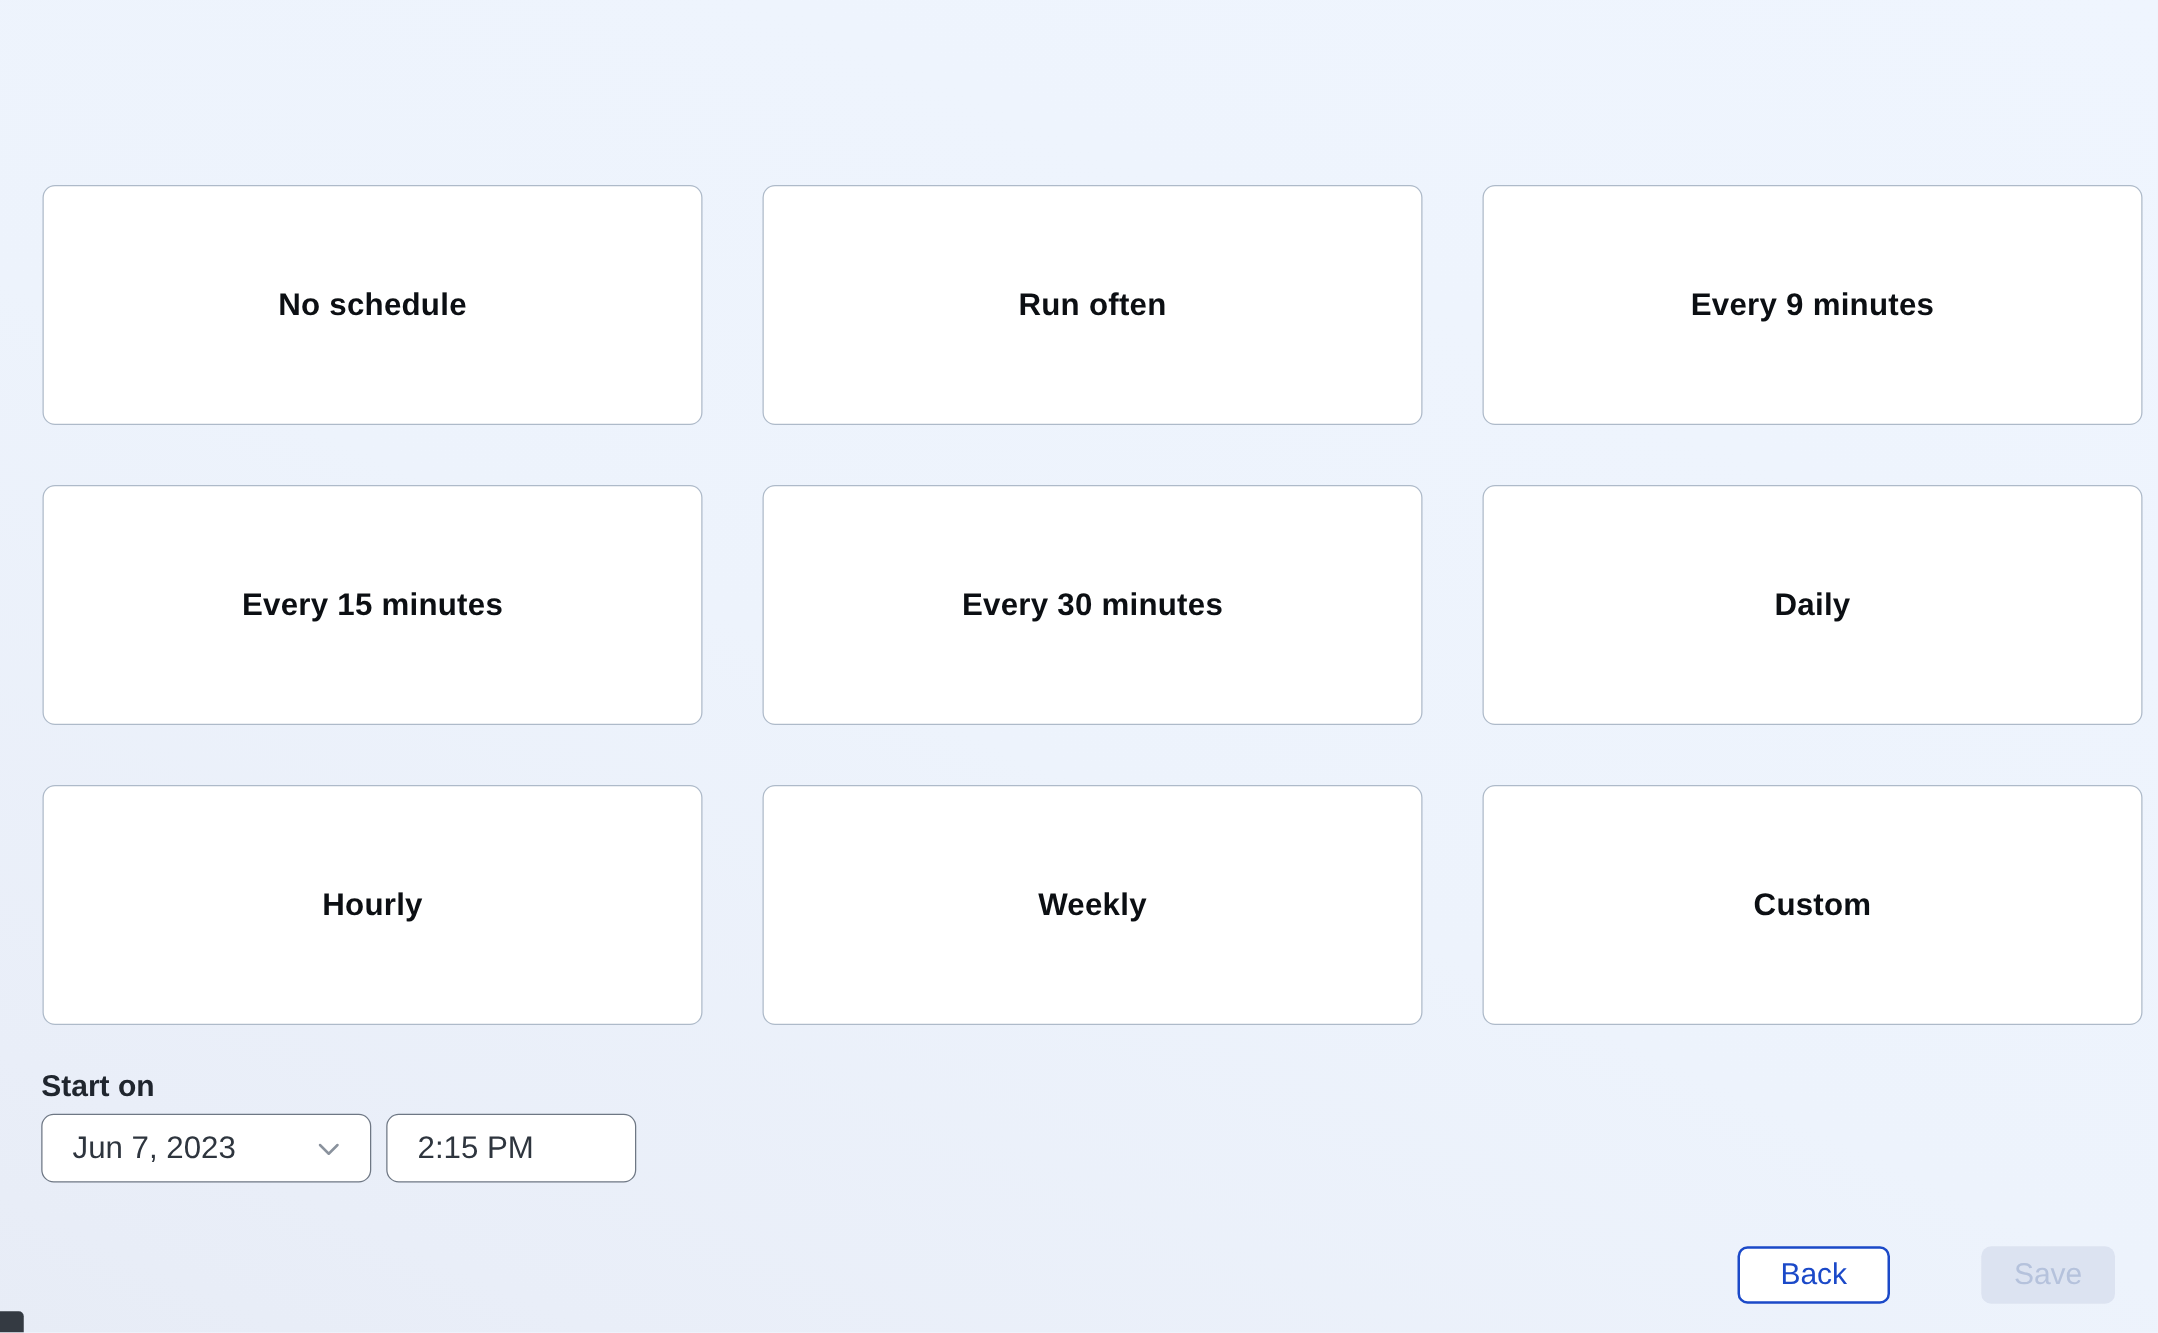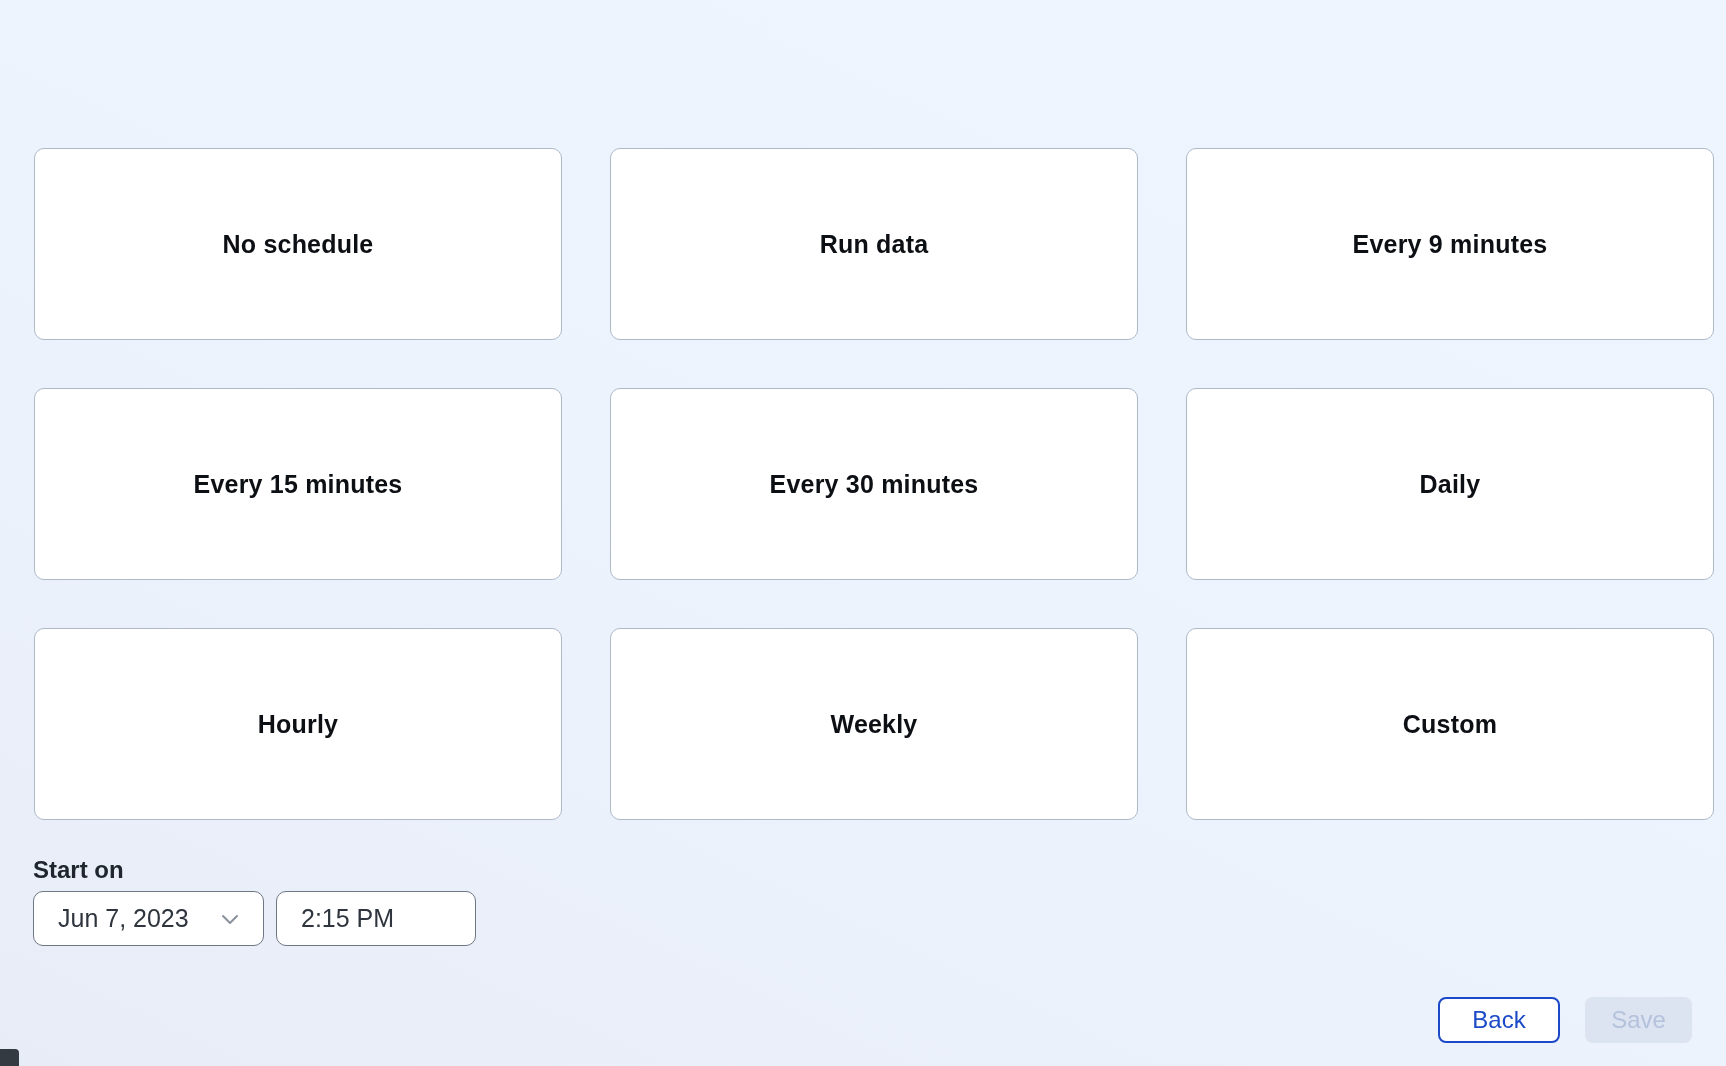--- a/index.html
+++ b/index.html
@@ -60,21 +60,21 @@
   }
   .start-on-row {
     position: absolute;
     left: 33px;
     top: 891px;
     display: flex;
     gap: 12px;
     align-items: center;
   }
   .date-select {
-    width: 231px;
+    width: 264px;
     height: 55px;
     background: #ffffff;
     border: 1px solid #6e7784;
     border-radius: 10px;
     display: flex;
     align-items: center;
     justify-content: space-between;
     padding: 0 20px 0 24px;
     cursor: pointer;
   }
@@ -110,20 +110,21 @@
   }
   .btn {
     height: 46px;
     border-radius: 8px;
     font-size: 24px;
     font-family: "Liberation Sans", sans-serif;
     display: flex;
     align-items: center;
     justify-content: center;
     cursor: pointer;
+    margin-left: 48px;
   }
   .btn-back {
     width: 122px;
     background: #ffffff;
     border: 2px solid #1b49c8;
     color: #1b49c8;
     font-weight: 500;
   }
   .btn-save {
     width: 107px;
@@ -147,21 +148,21 @@
 <body>
 
 <div class="page">
 
 
   <div class="options-grid">
     <div class="option-card">
       <span>No schedule</span>
     </div>
     <div class="option-card">
-      <span>Run data</span>
+      <span>Run often</span>
     </div>
     <div class="option-card">
       <span>Every 9 minutes</span>
     </div>
     <div class="option-card">
       <span>Every 15 minutes</span>
     </div>
     <div class="option-card">
       <span>Every 30 minutes</span>
     </div>

